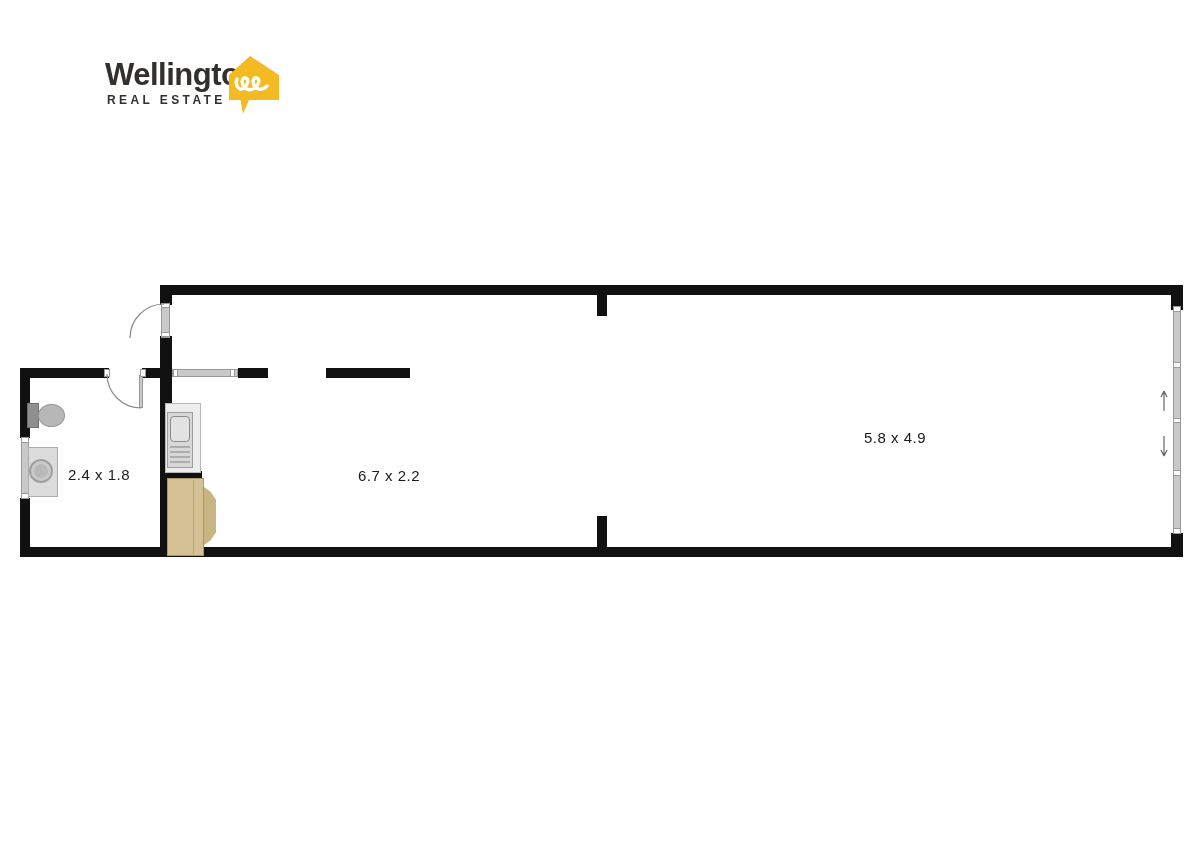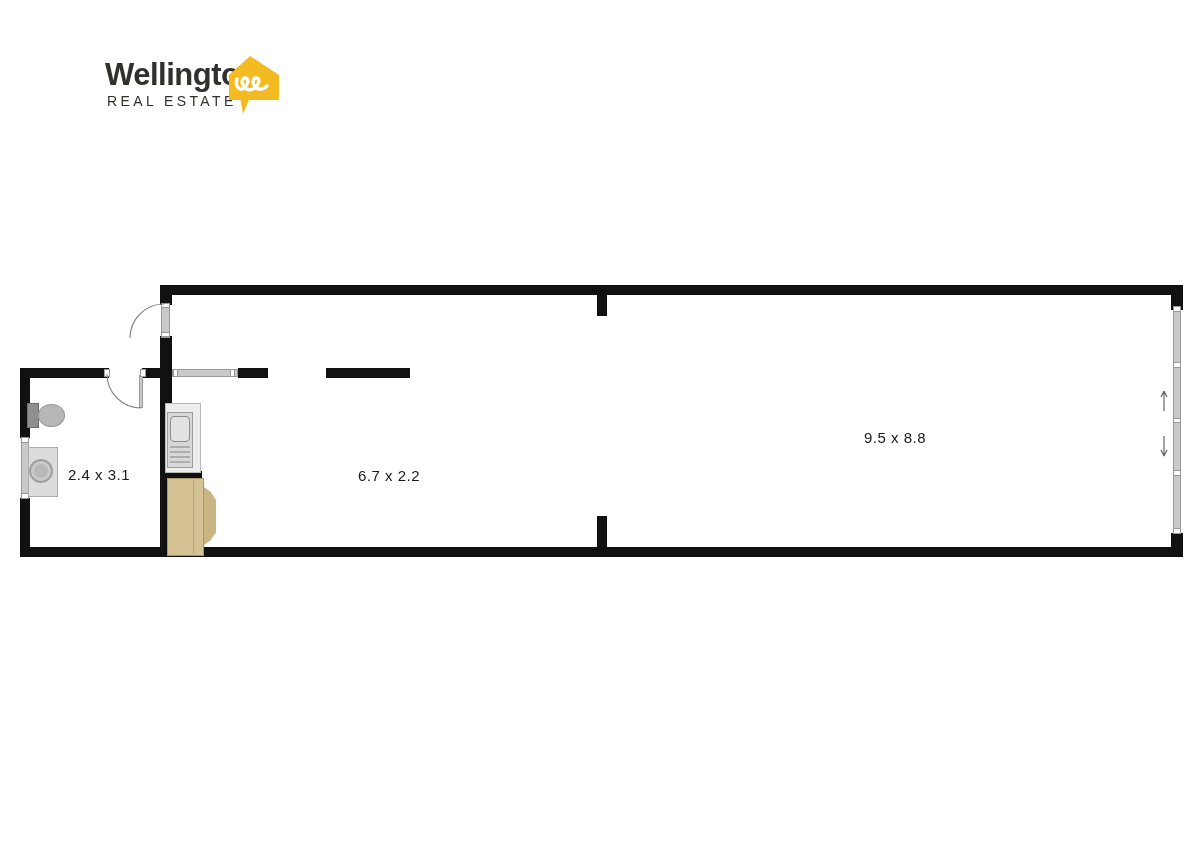--- a/index.html
+++ b/index.html
@@ -19,21 +19,21 @@
     font-family:"Liberation Sans", sans-serif;
   }
   .abs{position:absolute;}
   
   .logo{position:absolute;left:105px;top:55px;width:190px;height:60px;}
   .logo-name{
     position:absolute;left:0;top:4px;font-size:31px;font-weight:bold;
     color:var(--brand-dark);letter-spacing:-0.5px;line-height:1;
   }
   .logo-tagline{
-    position:absolute;left:2px;top:39px;font-size:14px;font-weight:normal;
+    position:absolute;left:2px;top:39px;font-size:12px;font-weight:bold;
     color:var(--brand-dark);letter-spacing:3.4px;line-height:1;
   }
   .logo-icon{position:absolute;left:123px;top:1px;width:52px;height:58px;color:var(--brand-yellow);}
   
   .wall{position:absolute;background:var(--wall);}
   .window{position:absolute;background:var(--window-gray);border:1px solid var(--window-edge);box-sizing:border-box;}
   .mullion{position:absolute;background:#ffffff;border:1px solid var(--window-edge);box-sizing:border-box;}
   .door-leaf{position:absolute;background:var(--window-gray);border:1px solid var(--window-edge);box-sizing:border-box;}
   .hinge{position:absolute;background:#ffffff;border:1px solid #9a9a9a;box-sizing:border-box;}
   .room-label{
@@ -128,16 +128,16 @@
 
   <svg class="overlay-svg" viewBox="0 0 1200 848">
     <path d="M130 338 A34 34 0 0 1 164 304" fill="none" stroke="#8a8a8a" stroke-width="1.2"></path>
     <path d="M107 374 A34 34 0 0 0 141 408" fill="none" stroke="#8a8a8a" stroke-width="1.2"></path>
     <g stroke="#666666" stroke-width="1.2" fill="none">
       <path d="M1164 411 L1164 391 M1164 391 l-3 6 M1164 391 l3 6"></path>
       <path d="M1164 436 L1164 456 M1164 456 l-3 -6 M1164 456 l3 -6"></path>
     </g>
   </svg>
 
-  <div class="room-label" style="left:68px;top:466px;">2.4 x 3.1</div>
+  <div class="room-label" style="left:68px;top:466px;">2.4 x 1.8</div>
   <div class="room-label" style="left:358px;top:467px;">6.7 x 2.2</div>
-  <div class="room-label" style="left:864px;top:429px;">9.5 x 8.8</div>
+  <div class="room-label" style="left:864px;top:429px;">5.8 x 4.9</div>
 </div>
 
 </body></html>

